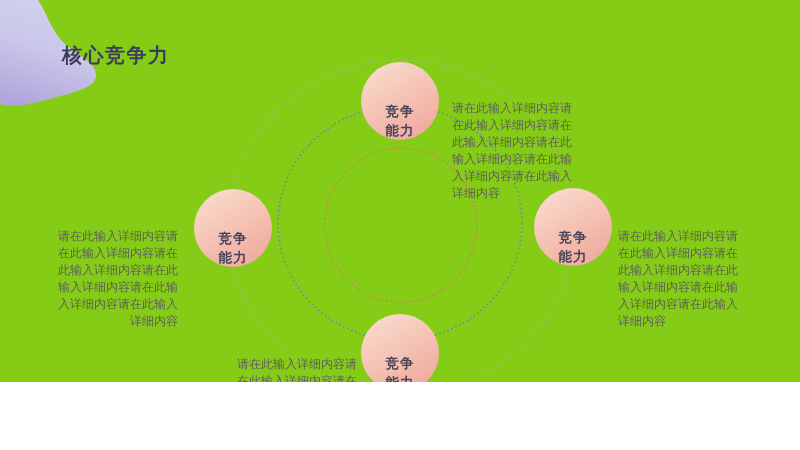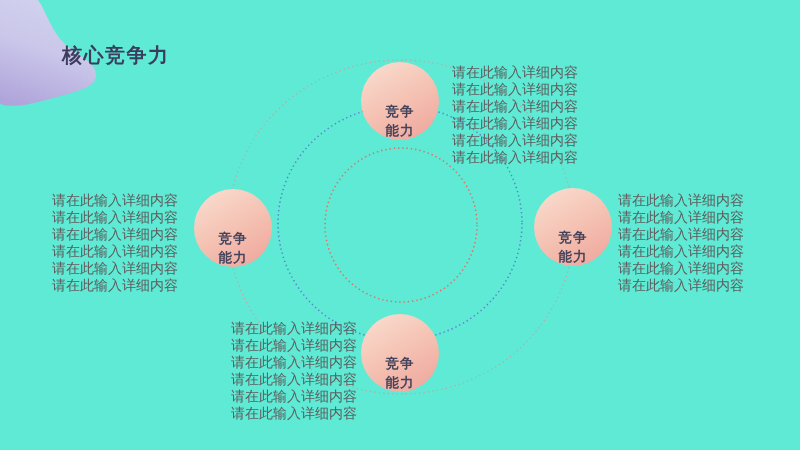--- a/index.html
+++ b/index.html
@@ -3,22 +3,22 @@
 <meta charset="utf-8">
 <style>
   html, body {
     margin: 0;
     padding: 0;
     font-family: "Liberation Sans", "DejaVu Sans", sans-serif;
   }
   .slide {
     position: relative;
     width: 800px;
-    height: 450px;
-    background: #5eead4;
+    height: 382px;
+    background: #84cc16;
     overflow: hidden;
   }
   .blob-svg {
     position: absolute;
     left: 0;
     top: 0;
     z-index: 1;
   }
   .slide-title {
     position: absolute;
@@ -79,26 +79,27 @@
   .satellite .label-line {
     font-size: 13.5px;
     font-weight: 600;
     line-height: 19px;
     color: #45445c;
     letter-spacing: 1px;
   }
   .desc {
     position: absolute;
     width: 129px;
-    font-size: 14px;
+    font-size: 12px;
     line-height: 17px;
     color: #5e5c5d;
     word-break: break-all;
     z-index: 2;
     letter-spacing: 0;
+    margin-top: 36px;
   }
   .desc-top    { left: 452px; top: 64px;  text-align: left;  }
   .desc-right  { left: 618px; top: 192px; text-align: left;  }
   .desc-bottom { left: 228px; top: 320px; text-align: right; }
   .desc-left   { left: 49px;  top: 192px; text-align: right; }
 </style>
 </head>
 <body>
 
 <div class="slide">

